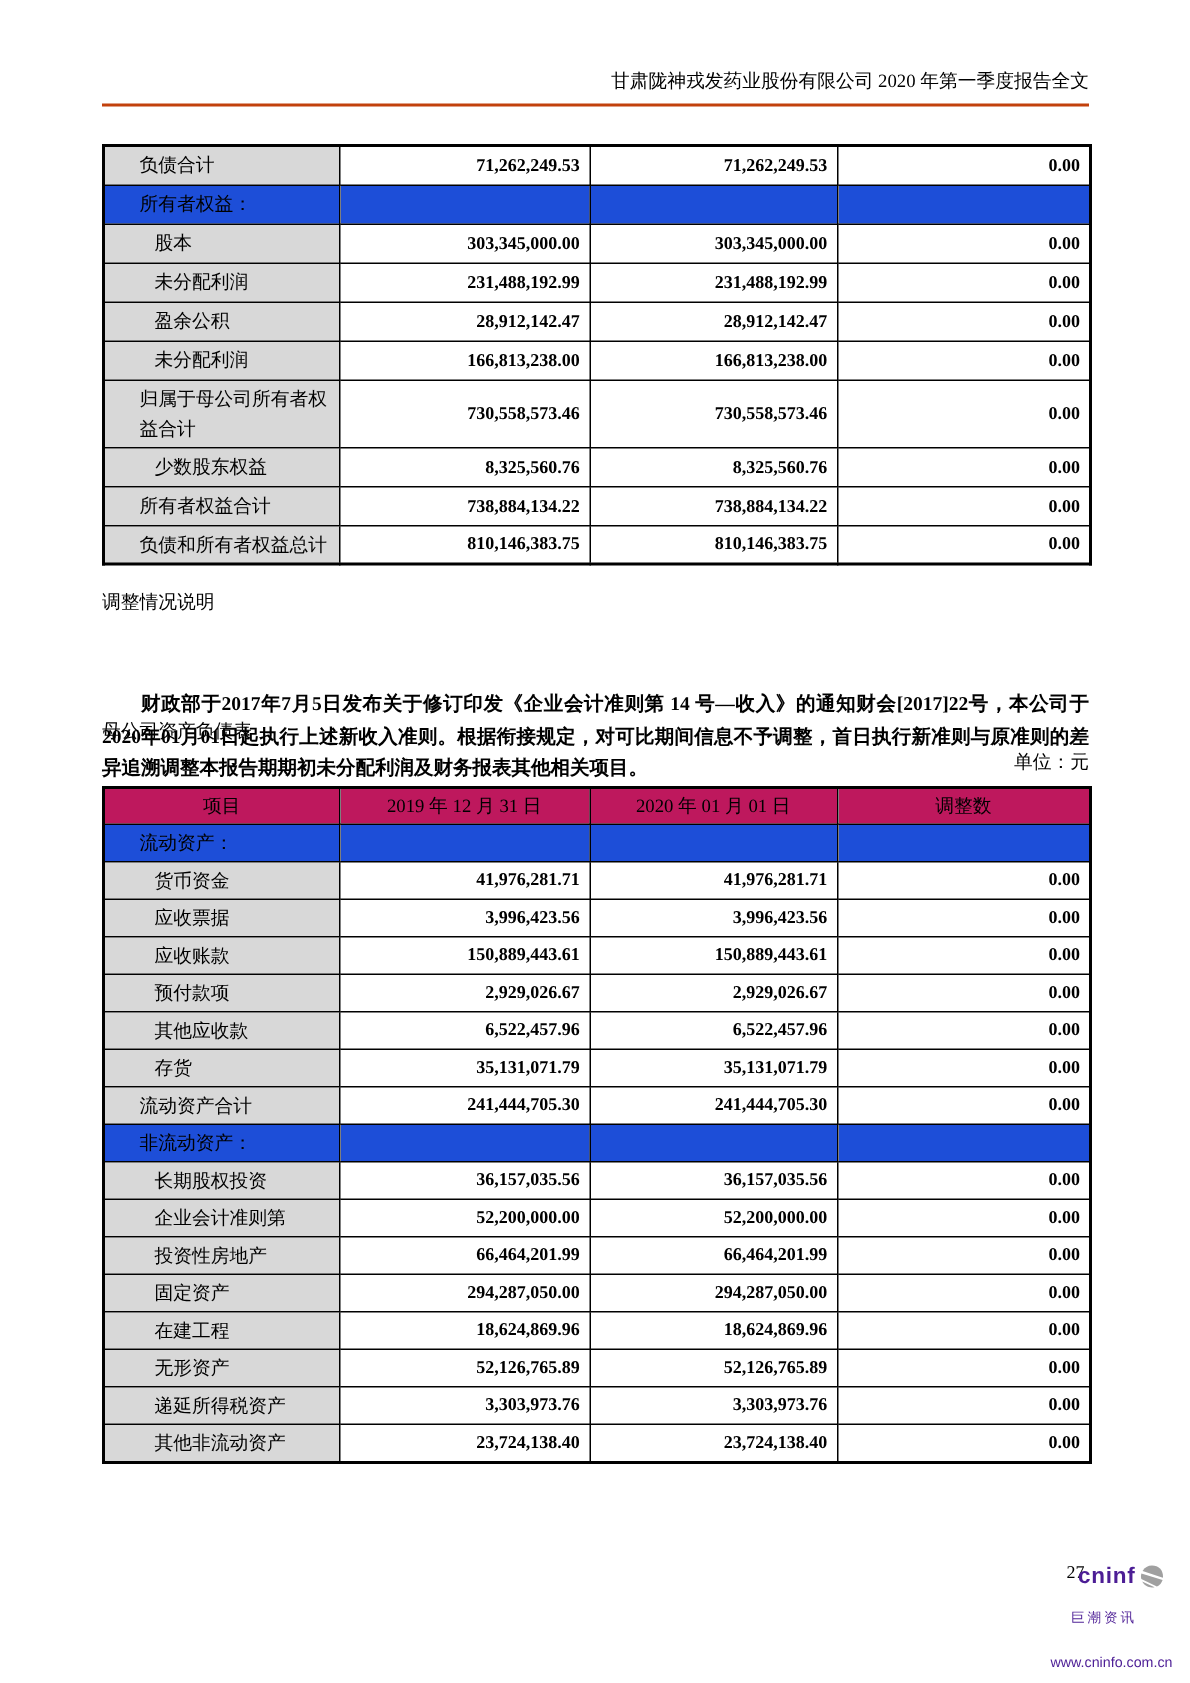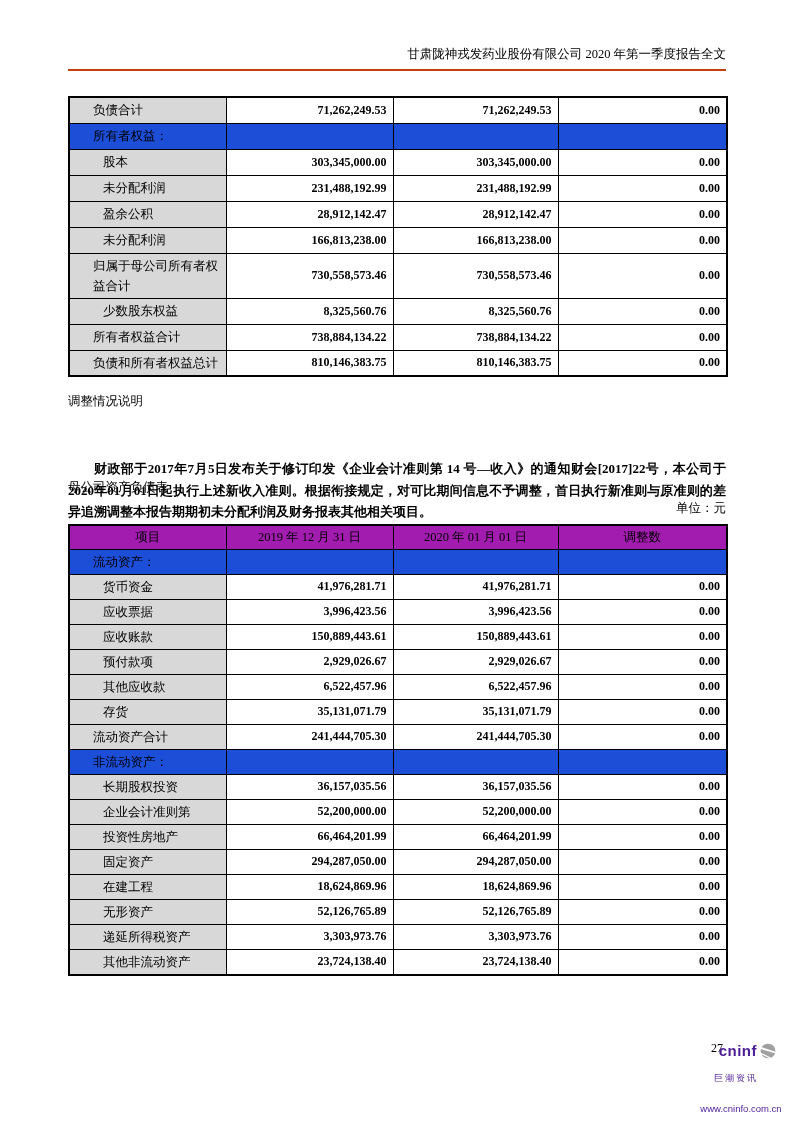--- a/index.html
+++ b/index.html
@@ -21,21 +21,21 @@
   }
   #table1 { top:96px; }
   #table2 { top:524px; }
   table.fin td, table.fin th { border:1px solid #000; vertical-align:middle; overflow:hidden; }
   #table1 td { height:26px; }
   #table2 td, #table2 th { height:24px; }
   td.label { background:#d8d8d8; text-align:left; padding:2px 4px 2px 23px; line-height:20px; }
   td.label.indent { padding-left:33px; }
   td.num { text-align:right; padding:2px 6px 2px 4px; font-weight:600; font-size:12px; }
   tr.section td { background:#1d4ed8; }
-  #table2 th { background:#a21caf; text-align:center; font-weight:normal; }
+  #table2 th { background:#be185d; text-align:center; font-weight:normal; }
   .adj-heading { position:absolute; top:393px; left:68px; font-size:12.5px; }
   .adj-paragraph {
     position:absolute; top:413px; left:68px; width:658px;
     font-size:13px; line-height:21.5px; text-align:justify;
     text-indent:2em; font-weight:600;margin-top:45px;
   }
   .sub-title { position:absolute; top:479px; left:68px; font-size:12.5px; }
   .unit-label { position:absolute; top:500px; left:68px; width:658px; text-align:right; font-size:12.5px; }
   .page-number { position:absolute; top:1041px; right:70px; font-size:12px; }
   .footer-logo {

